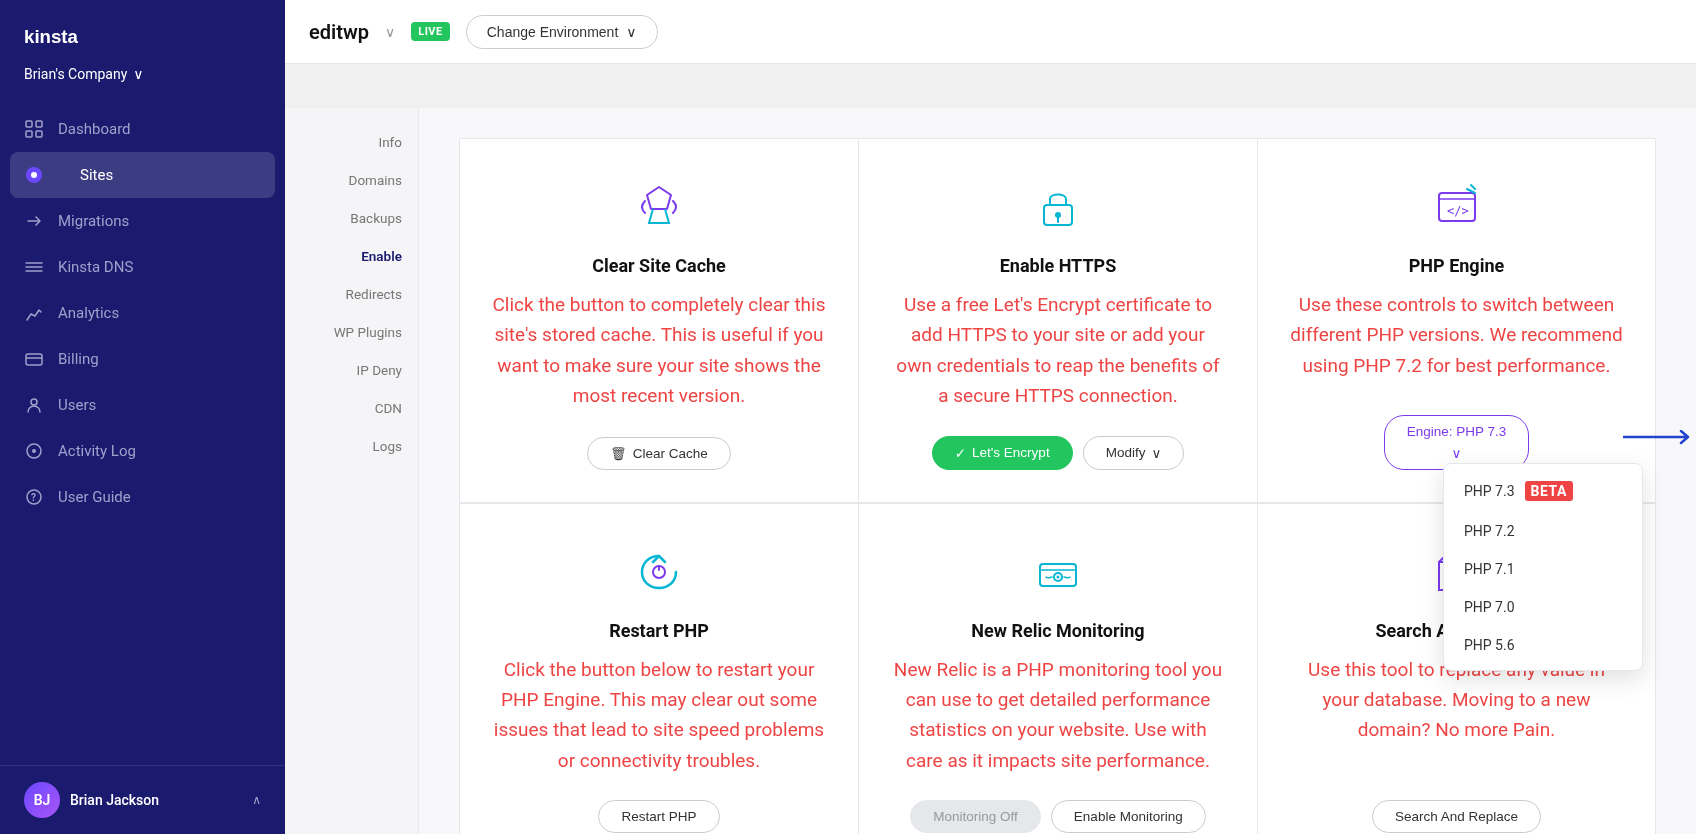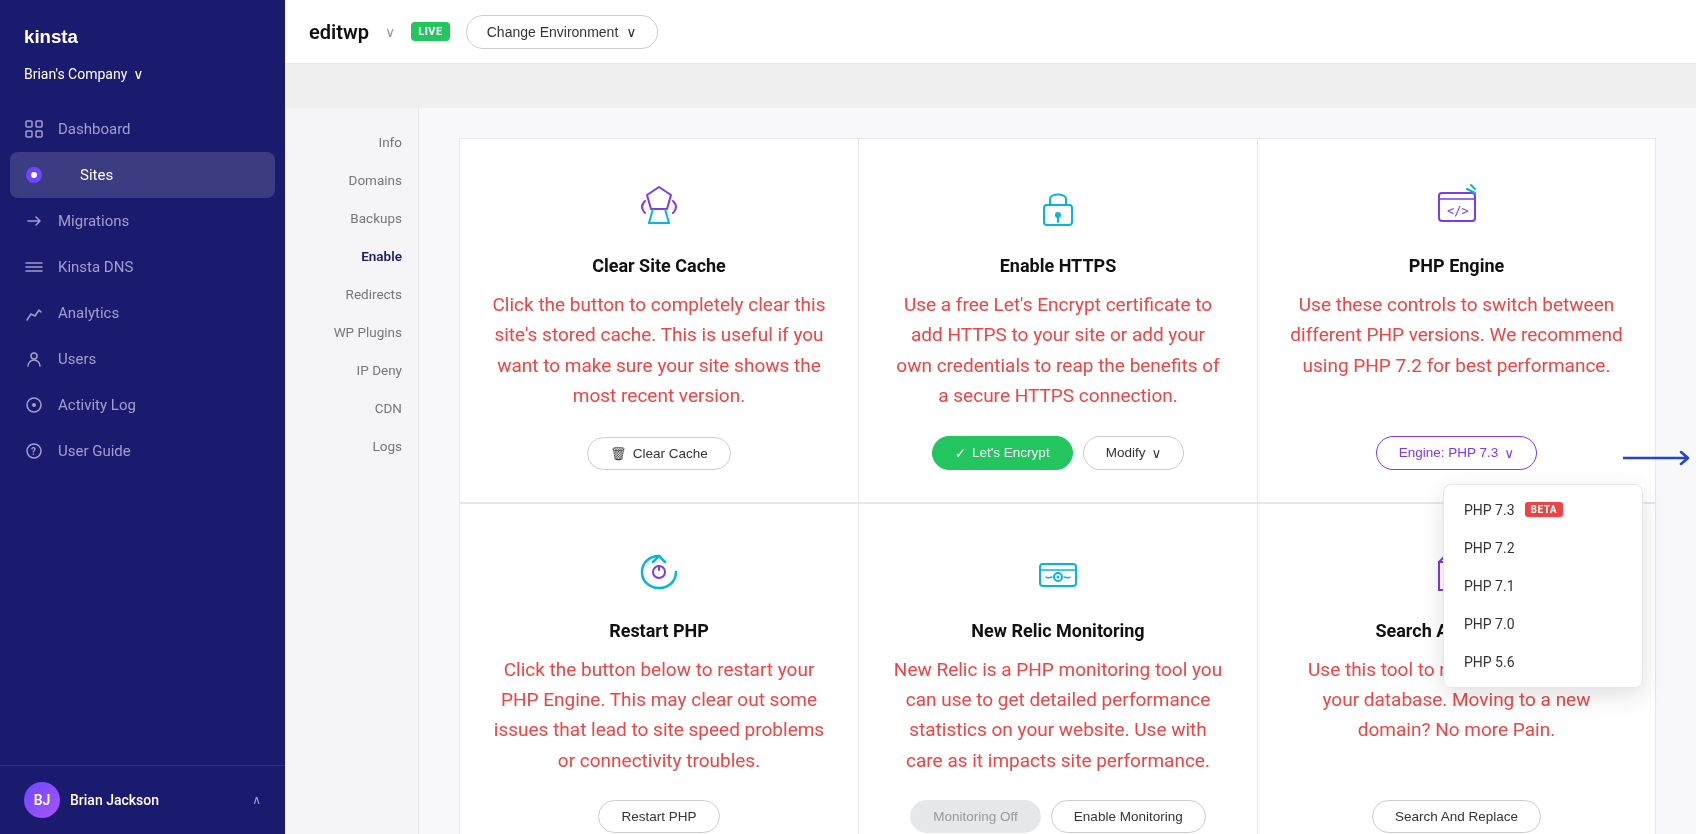--- a/index.html
+++ b/index.html
@@ -231,20 +231,21 @@
       background: #22c55e;
       color: white;
       border-color: #22c55e;
     }
     .btn-purple {
       border: 1.5px solid #7c3aed;
       color: #7c3aed;
       display: inline-flex;
       align-items: center;
       gap: 6px;
+      flex-direction: column;
     }
     .btn-disabled {
       background: #e5e7eb;
       color: #999;
       border-color: #e5e7eb;
       cursor: default;
     }
 
     
     .php-dropdown-container {
@@ -270,21 +271,21 @@
       font-size: 14px;
       color: #333;
       cursor: pointer;
       display: flex;
       align-items: center;
       gap: 10px;
     }
     .beta-badge {
       background: #ef4444;
       color: white;
-      font-size: 10px;
+      font-size: 14px;
       font-weight: 700;
       padding: 2px 6px;
       border-radius: 3px;
       letter-spacing: 0.5px;
     }
 
     
     .icon-cache svg, .icon-https svg, .icon-php svg,
     .icon-restart svg, .icon-monitoring svg, .icon-replace svg {
       width: 56px;
@@ -349,20 +350,29 @@
 
     <div class="nav-item">
       <span class="nav-icon">
         <svg width="18" height="18" viewBox="0 0 18 18" fill="none">
             <path d="M2 16 L6 10 L10 12 L14 6 L16 8" stroke="#a0a0cc" stroke-width="1.5" stroke-linecap="round" stroke-linejoin="round"></path>
           </svg>
       </span>
       <span>Analytics</span>
     </div>
 
+    <div class="nav-item">
+      <span class="nav-icon">
+        <svg width="18" height="18" viewBox="0 0 18 18" fill="none">
+            <rect x="1" y="4" width="16" height="11" rx="2" stroke="#a0a0cc" stroke-width="1.5"></rect>
+            <path d="M1 8h16" stroke="#a0a0cc" stroke-width="1.5"></path>
+          </svg>
+      </span>
+      <span>Billing</span>
+    </div>
 
     <div class="nav-item">
       <span class="nav-icon">
         <svg width="18" height="18" viewBox="0 0 18 18" fill="none">
             <circle cx="9" cy="6" r="3" stroke="#a0a0cc" stroke-width="1.5"></circle>
             <path d="M3 16c0-3.314 2.686-6 6-6s6 2.686 6 6" stroke="#a0a0cc" stroke-width="1.5" stroke-linecap="round"></path>
           </svg>
       </span>
       <span>Users</span>
     </div>

